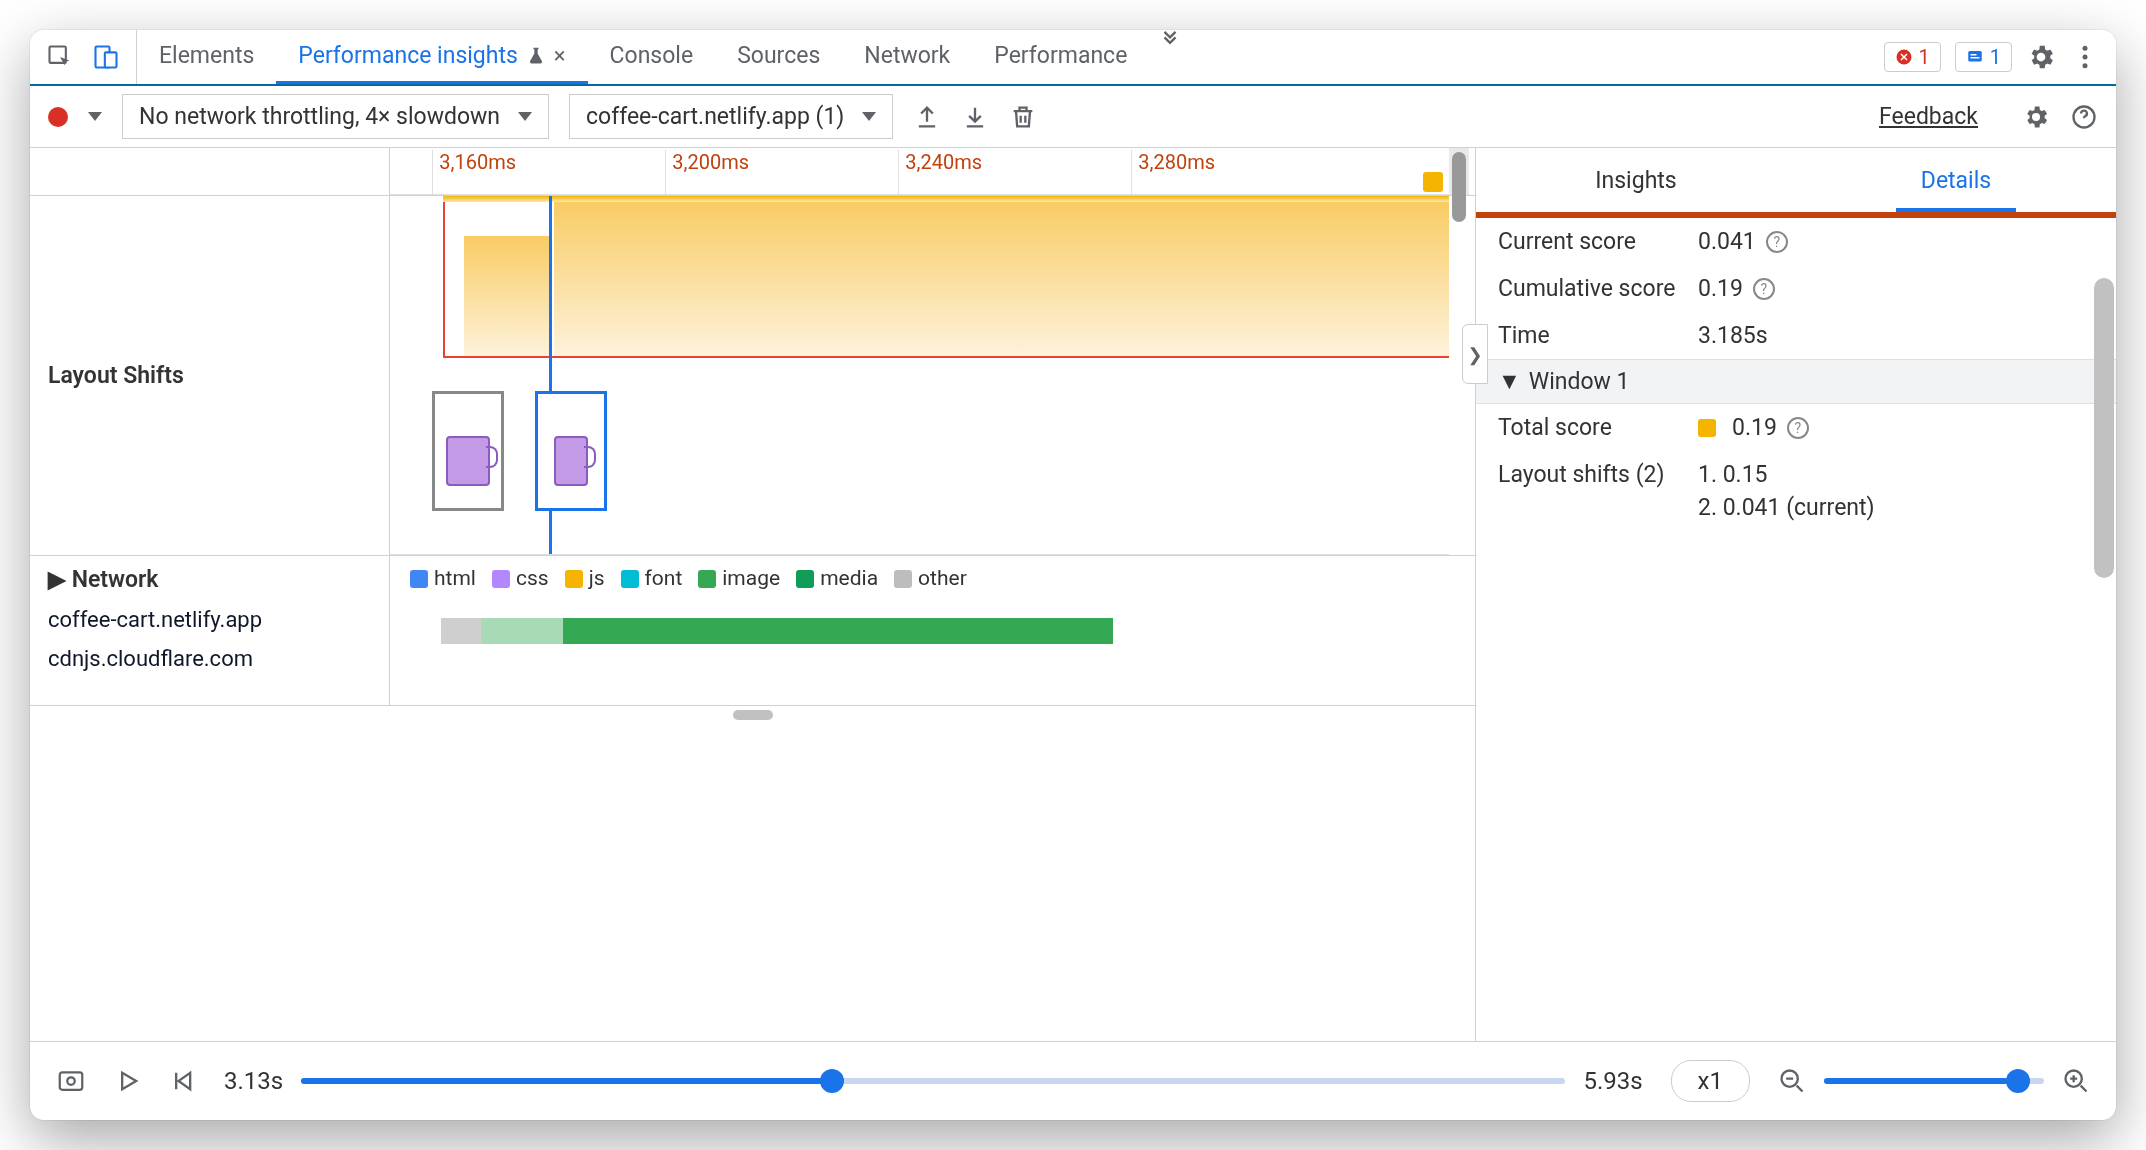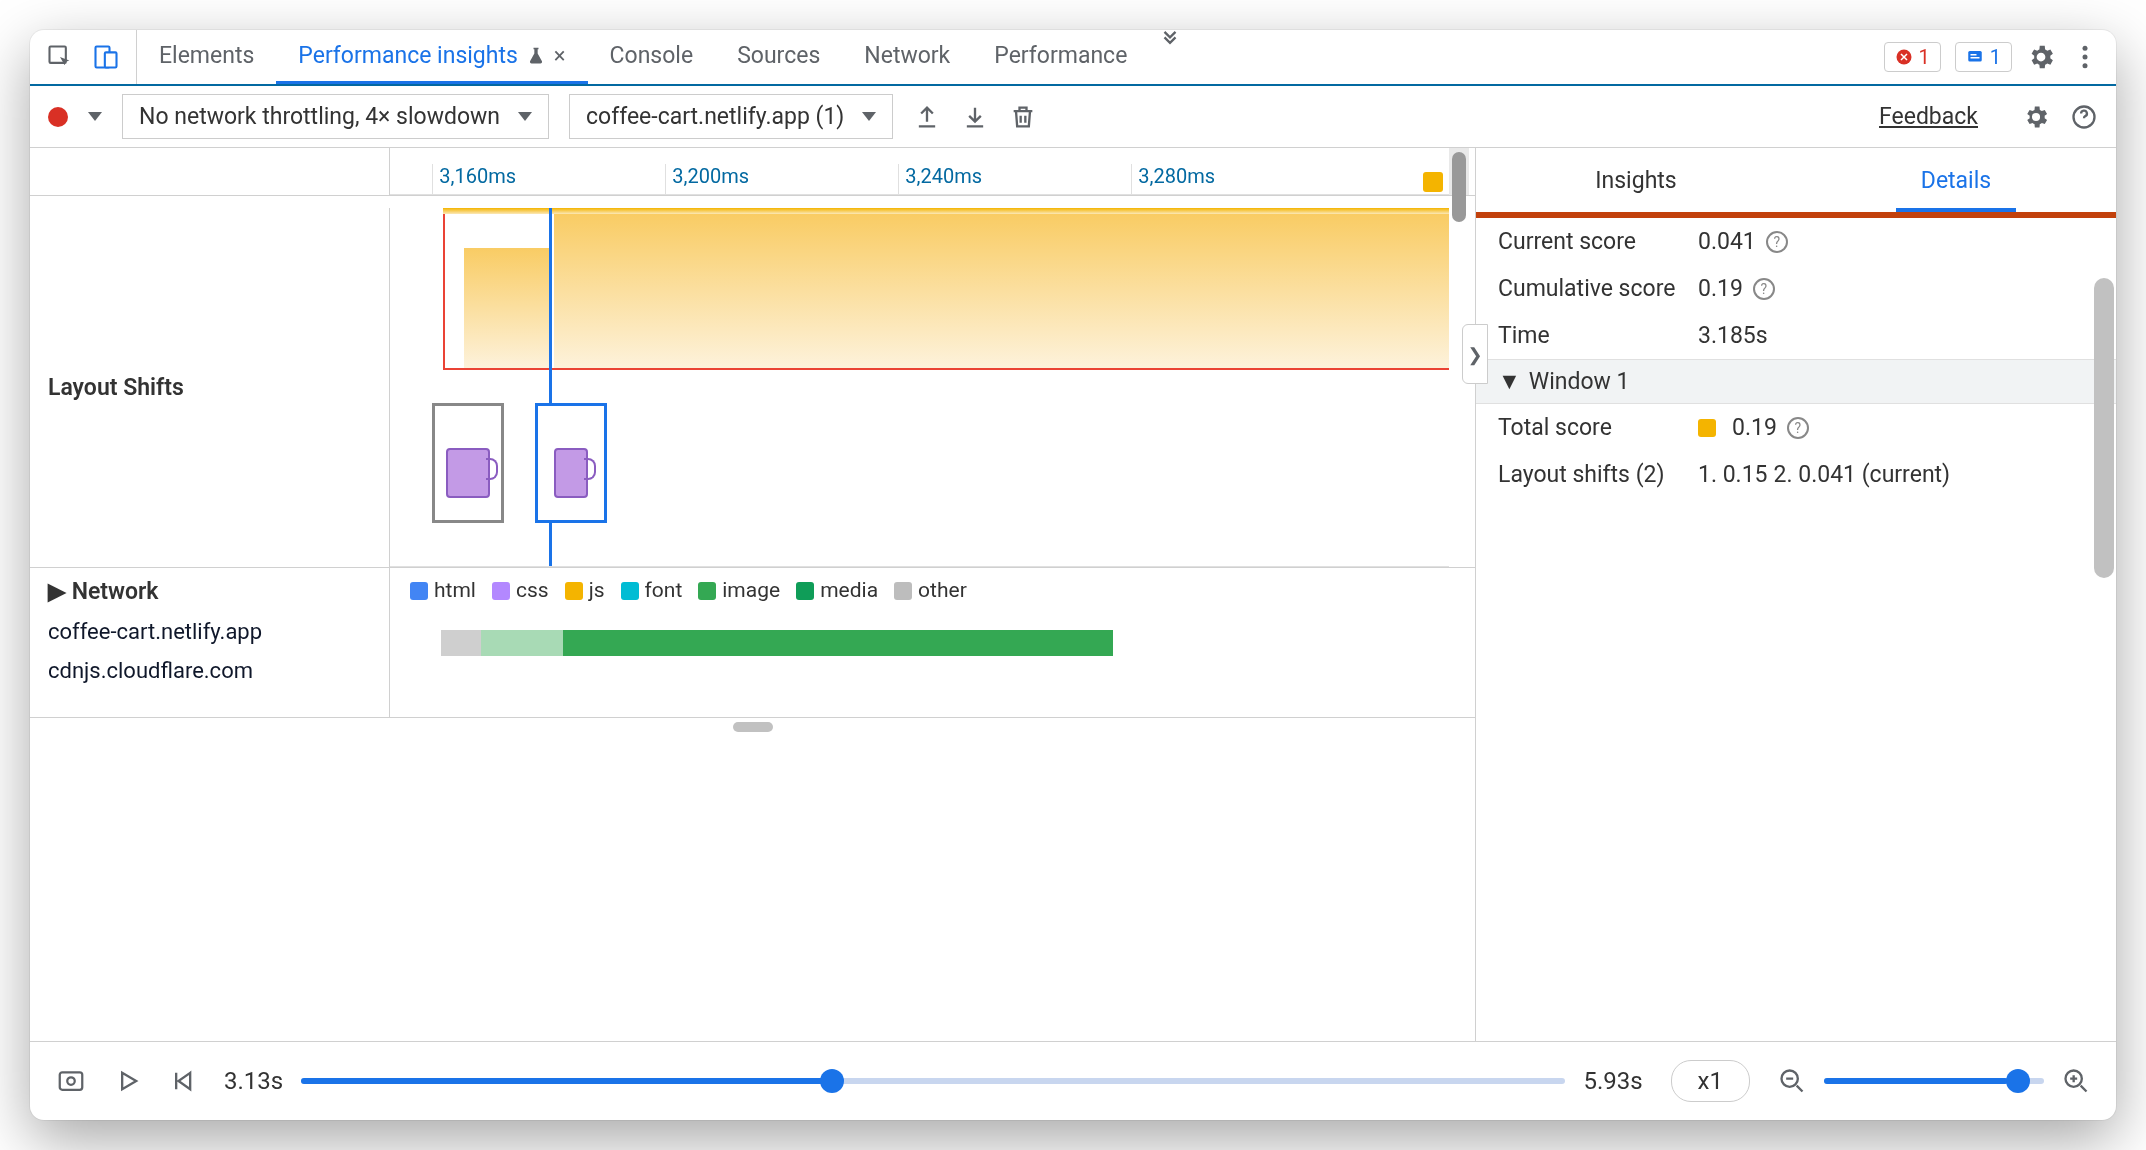--- a/index.html
+++ b/index.html
@@ -48,24 +48,24 @@
   .left-pane { display: flex; flex-direction: column; position: relative; }
   .timeline { display: grid; grid-template-columns: 360px 1fr 26px; border-bottom: 1px solid #d0d0d0; }
   .tl-label { border-right: 1px solid #d0d0d0; display: flex; align-items: center; padding: 0 18px; font-size: 23px; color: #333; }
   .tl-body { position: relative; }
   .tl-scrollbar-v { width: 20px; background: #e9e9e9; position: relative; }
   .tl-scrollbar-v .thumb { position: absolute; top: 4px; left: 3px; right: 3px; height: 70px; background: #999; border-radius: 8px; }
 
   .ruler-row { height: 48px; }
   .ruler-row .tl-label { }
   .ruler { height: 100%; border-bottom: 1px solid #e0e0e0; position: relative; display: flex; }
-  .ruler .tick { position: absolute; top: 16px; bottom: 0; border-left: 1px solid #e0e0e0; padding-left: 6px; font-size: 20px; color: #0369a1; }
+  .ruler .tick { position: absolute; top: 2px; bottom: 0; border-left: 1px solid #e0e0e0; padding-left: 6px; font-size: 20px; color: #c2410c; }
   .ruler .marker-orange { position: absolute; right: 6px; bottom: 2px; width: 20px; height: 20px; background: #f4b400; border-radius: 3px; }
 
-  .ls-row { height: 360px; margin-top: 12px; }
+  .ls-row { height: 360px; }
   .ls-row .tl-label { font-weight: 600; }
   .ls-body { position: relative; height: 100%; border-bottom: 1px solid #e0e0e0; }
   .redbox { position: absolute; border: 2px solid #ea4335; }
   .orange-ribbon { position: absolute; background: linear-gradient(#f4b400, #fbe8b8); top: 0; height: 6px; }
   .orange-fill { position: absolute; background: linear-gradient(#f9cc64, #fdf2db); }
   .blue-cursor { position: absolute; top: 0; bottom: 0; width: 3px; background: #1a73e8; }
   .thumb-prev { position: absolute; width: 72px; height: 120px; border: 3px solid #888; background:#fff; display:flex; align-items:center; justify-content:center; }
   .thumb-prev.sel { border-color: #1a73e8; }
   .thumb-prev .cup { width: 44px; height: 50px; background: #c39ae6; border-radius: 4px; border: 2px solid #8a5cc0; position:relative; margin-top:20px; }
   .thumb-prev .cup::after { content:""; position:absolute; right:-10px; top:8px; width:10px; height:18px; border:2px solid #8a5cc0; border-left:none; border-radius:0 8px 8px 0;}
@@ -346,21 +346,21 @@
         <div class="kv">
             <div class="k">Total score</div>
             <div class="v">
               <span class="swatch" style="background:#f4b400"></span>
               <span>0.19</span>
               <span class="help">?</span>
             </div>
           </div>
         <div class="kv">
             <div class="k">Layout shifts (2)</div>
-            <div class="v" style="flex-direction:row;align-items:flex-start;gap:6px;">
+            <div class="v" style="flex-direction:column;align-items:flex-start;gap:6px;">
               <span>1. 0.15</span>
               <span>2. 0.041 (current)</span>
             </div>
           </div>
         <div class="right-scrollbar"></div>
       </div>
     </div>
 
     <div class="footer">
       <span>

